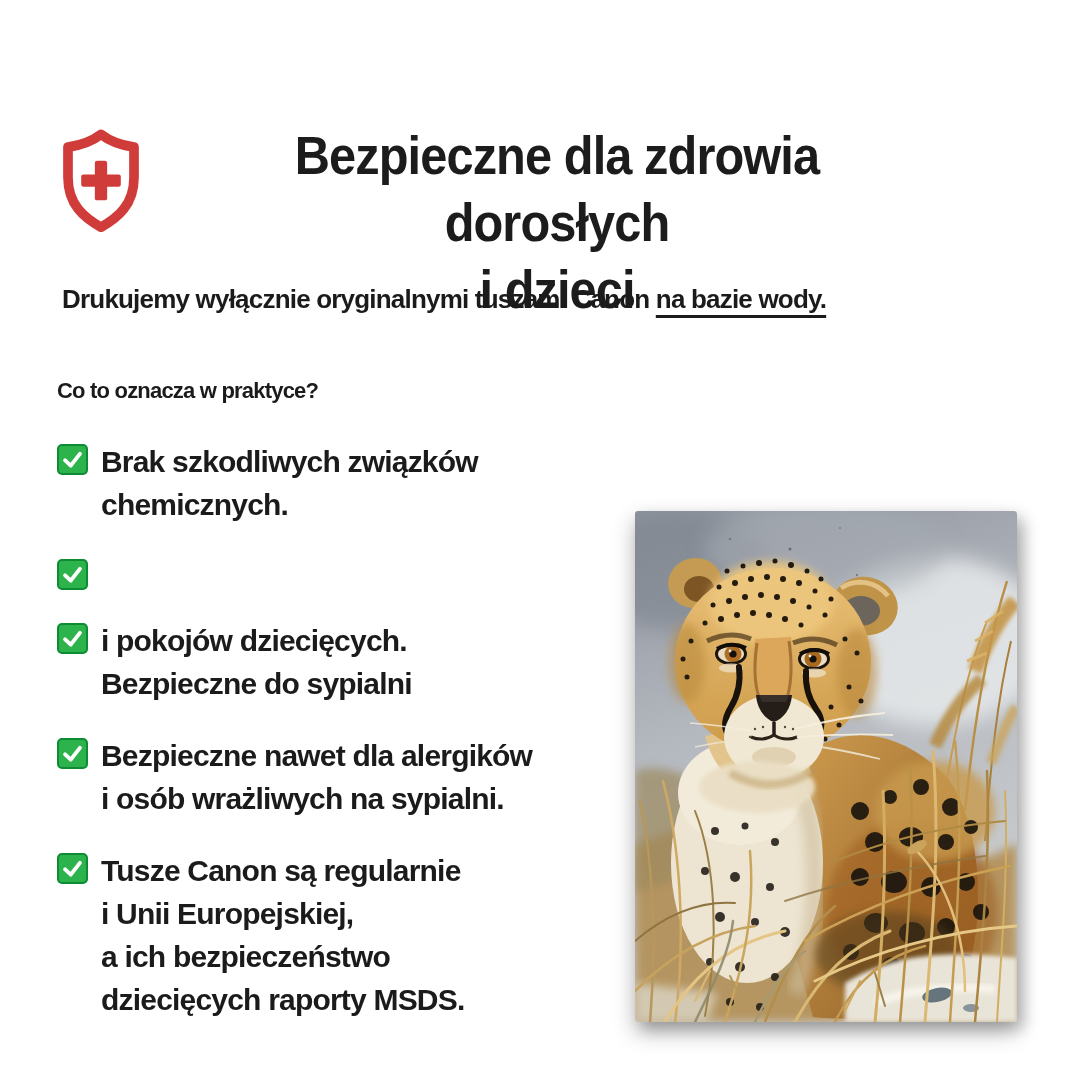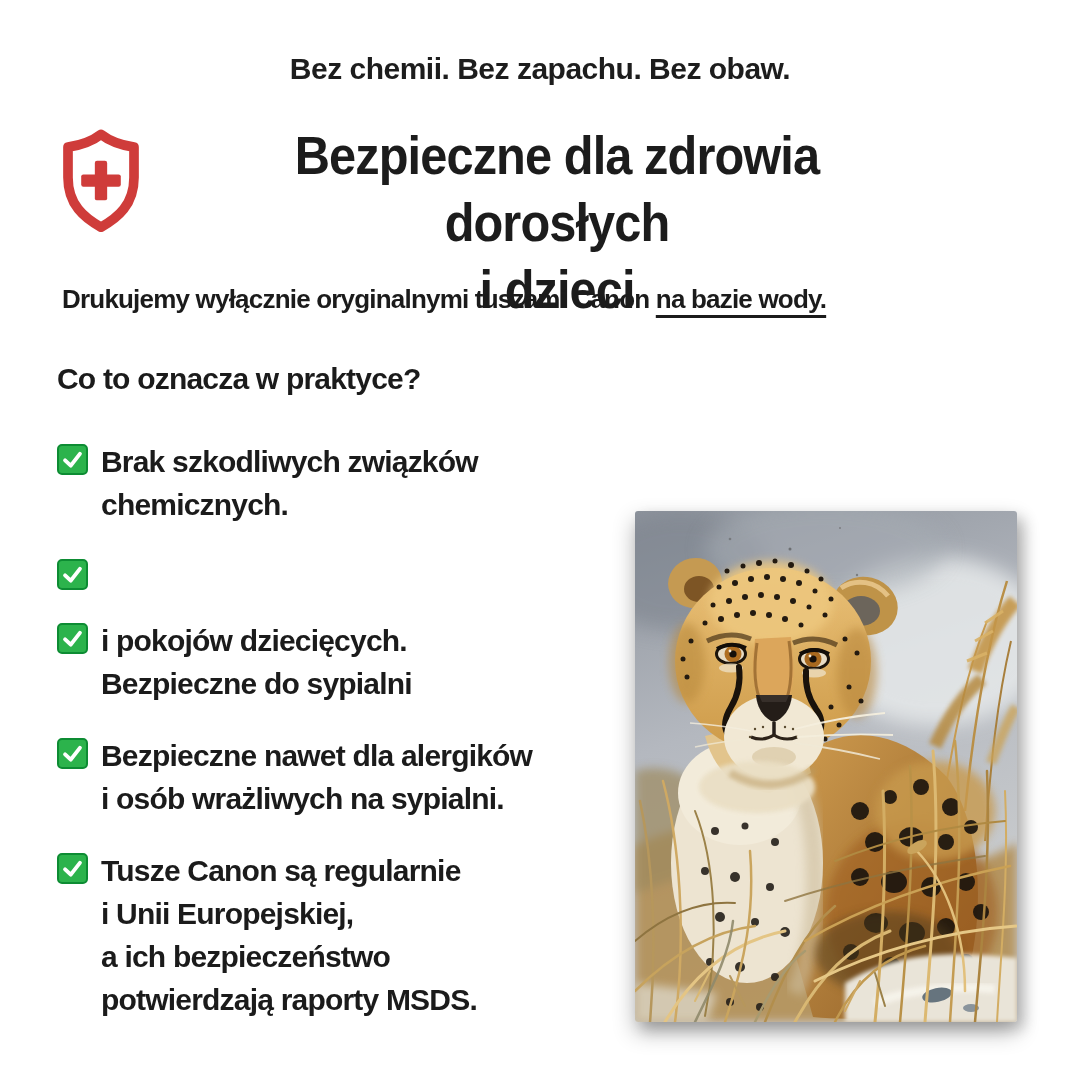--- a/index.html
+++ b/index.html
@@ -12,21 +12,21 @@
     font-size:30px;letter-spacing:-0.5px;color:#1d1d1d;
   }
   .shield{position:absolute;left:57px;top:127px;width:88px;height:108px;}
   .headline{
     position:absolute;left:150px;top:122px;width:814px;margin:0;text-align:center;
     font-size:53px;line-height:67px;letter-spacing:-1px;color:#1c1c1c;
     transform:scaleX(0.92);transform-origin:center top;font-weight:700;
   }
   .intro{position:absolute;left:57px;top:279px;width:960px;font-size:26px;letter-spacing:-0.8px;margin:5px;}
   .intro .u{text-decoration:underline;text-decoration-thickness:3px;text-underline-offset:7px;}
-  .question{position:absolute;left:57px;top:362px;width:700px;font-size:30px;letter-spacing:-0.8px;margin:0;}
+  .question{position:absolute;left:57px;top:378px;width:700px;font-size:22px;letter-spacing:-0.8px;margin:0;}
   .checklist{position:absolute;left:57px;top:440px;width:600px;margin:0;padding:0;list-style:none;}
   .check-item{display:flex;align-items:flex-start;margin:0 0 29px 0;}
   .checkbox{
     flex:0 0 auto;width:31px;height:31px;margin:4px 13px 0 0;border-radius:5px;
     background:#2cb34c;border:2px solid #0d8c33;box-sizing:border-box;
     display:flex;align-items:center;justify-content:center;
   }
   .check-text{font-size:30px;line-height:43px;letter-spacing:-0.8px;}
   .check-text .ln{display:block;}
   .art{
@@ -34,21 +34,20 @@
     border-radius:3px;overflow:hidden;
     box-shadow:0 10px 22px rgba(0,0,0,0.30), 7px 7px 14px rgba(0,0,0,0.18);
   }
   .art svg{display:block;width:100%;height:100%;}
 </style>
 </head>
 <body>
 
 <div class="canvas">
 
-  <div class="tagline">Bez chemii. Bez zapachu. Bez obaw.</div>
 
   <span class="shield">
     <svg viewBox="0 0 100 120" width="88" height="108">
       <path d="M50 7 C41 14 26 19.5 12.5 21.5 L12.5 56 C12.5 87 31 102 50 112.5 C69 102 87.5 87 87.5 56 L87.5 21.5 C74 19.5 59 14 50 7 Z" fill="none" stroke="#cf3c3a" stroke-width="11" stroke-linejoin="round"></path>
       <rect x="43" y="37" width="14" height="45" rx="2.5" fill="#cf3c3a"></rect>
       <rect x="27.5" y="52.5" width="45" height="14" rx="2.5" fill="#cf3c3a"></rect>
     </svg>
   </span>
 
   <h1 class="headline">
@@ -105,21 +104,21 @@
     <li class="check-item">
       <span class="checkbox">
         <svg viewBox="0 0 31 31" width="27" height="27">
             <polyline points="7,16.5 13.5,22.5 24,9" fill="none" stroke="#ffffff" stroke-width="4.5" stroke-linecap="round" stroke-linejoin="round"></polyline>
           </svg>
       </span>
       <div class="check-text">
         <span class="ln">Tusze Canon są regularnie</span>
         <span class="ln">i Unii Europejskiej,</span>
         <span class="ln">a ich bezpieczeństwo</span>
-        <span class="ln">potwierdzają raporty MSDS.</span>
+        <span class="ln">dziecięcych raporty MSDS.</span>
       </div>
     </li>
   </ul>
 
   <figure class="art">
     <svg viewBox="0 0 382 511" preserveAspectRatio="none" role="img">
       <defs>
         <linearGradient id="sky" x1="0" y1="0" x2="0.25" y2="1">
           <stop offset="0" stop-color="#8e949d"></stop>
             <stop offset="0.45" stop-color="#b4b8bf"></stop>

